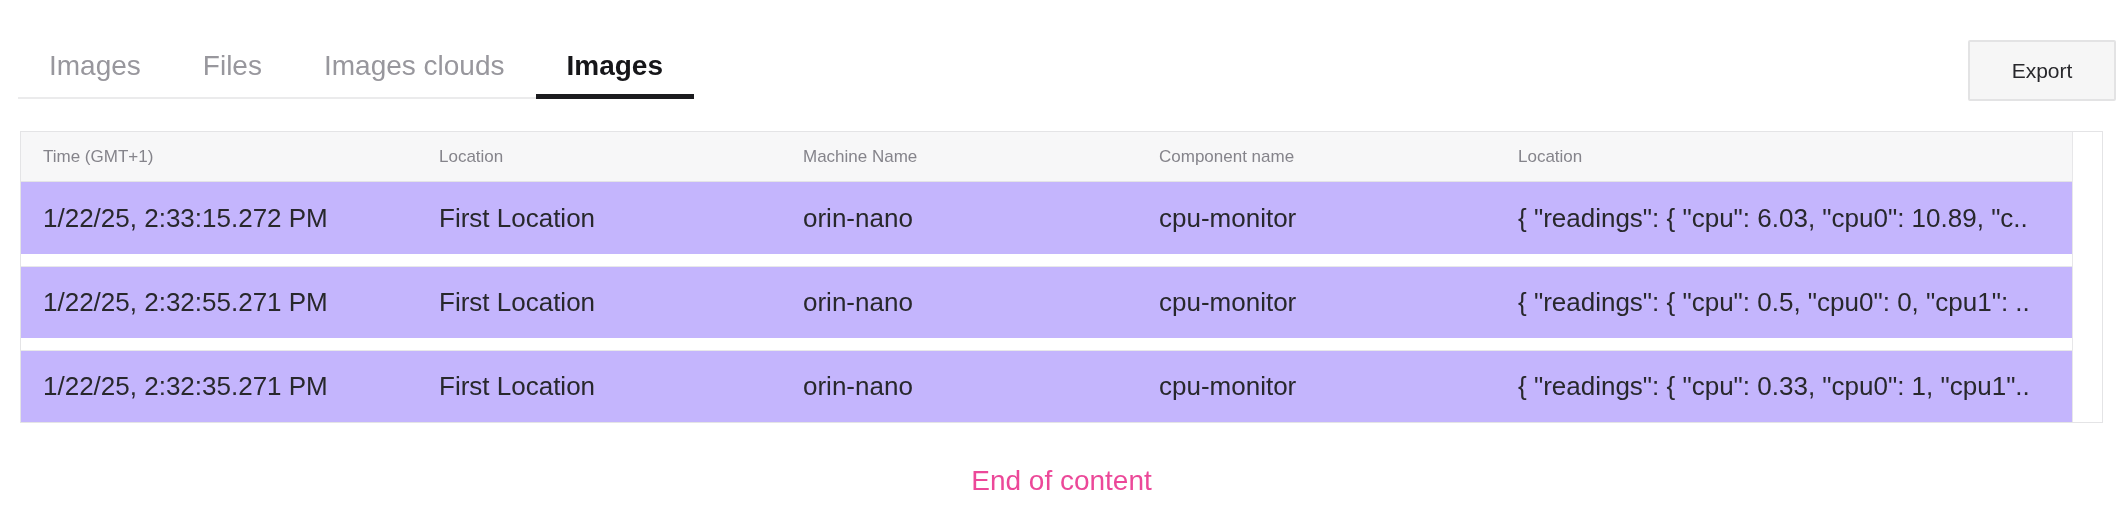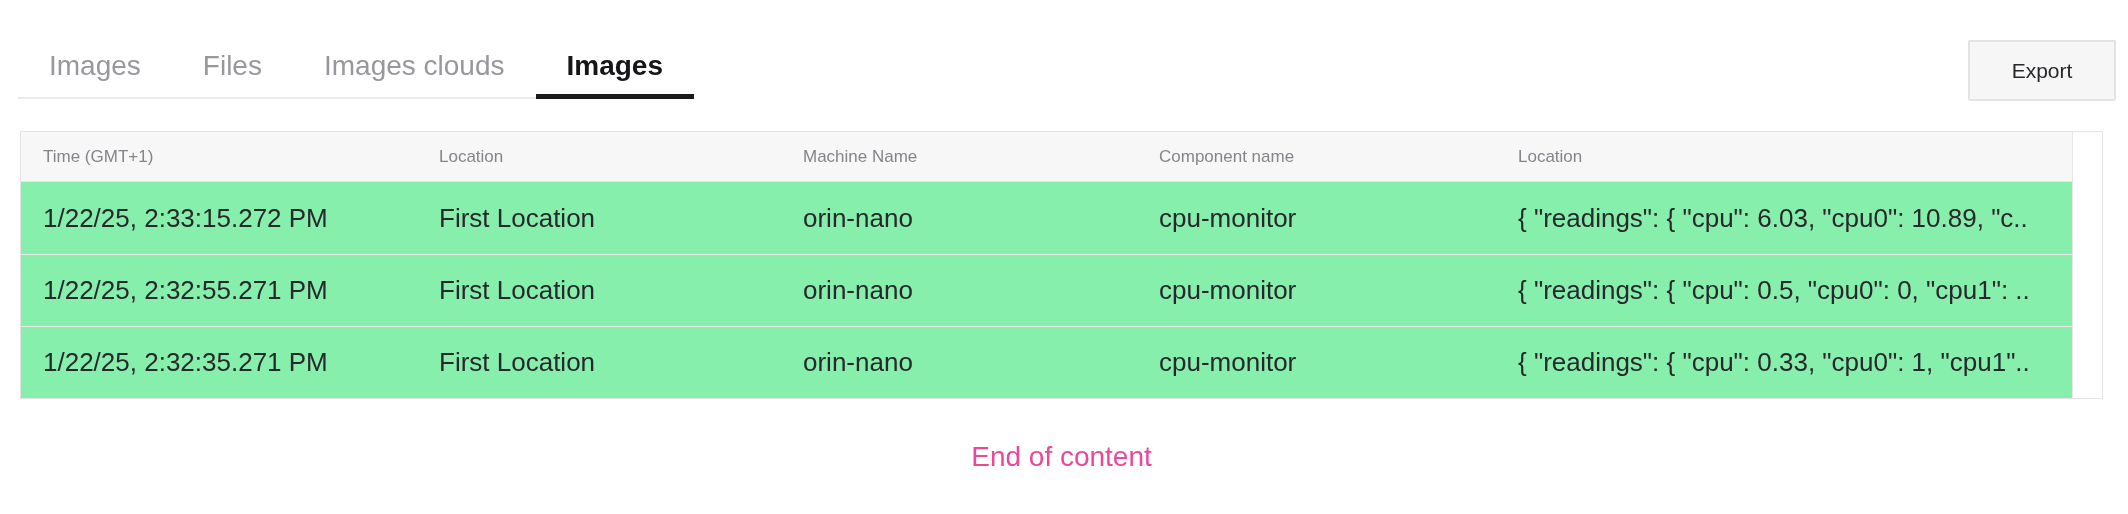--- a/index.html
+++ b/index.html
@@ -74,23 +74,23 @@
     height: 50px;
     background: #f7f7f8;
     border-bottom: 1px solid #e4e4e6;
     color: #85848b;
     font-size: 17px;
   }
   .trow {
     height: 72px;
     font-size: 26px;
     color: #28282c;
-    background: #86efac;
+    background: #c4b5fd;
   }
-  .trow + .trow { border-top: 1px solid #e8e8ea; }
+  .trow + .trow { border-top: 1px solid #e8e8ea; margin-top: 12px; }
   .th, .td {
     padding-left: 22px;
     white-space: nowrap;
     overflow: hidden;
   }
 
   
   .end-note {
     width: 2083px;
     margin: 42px 0 0 20px;

